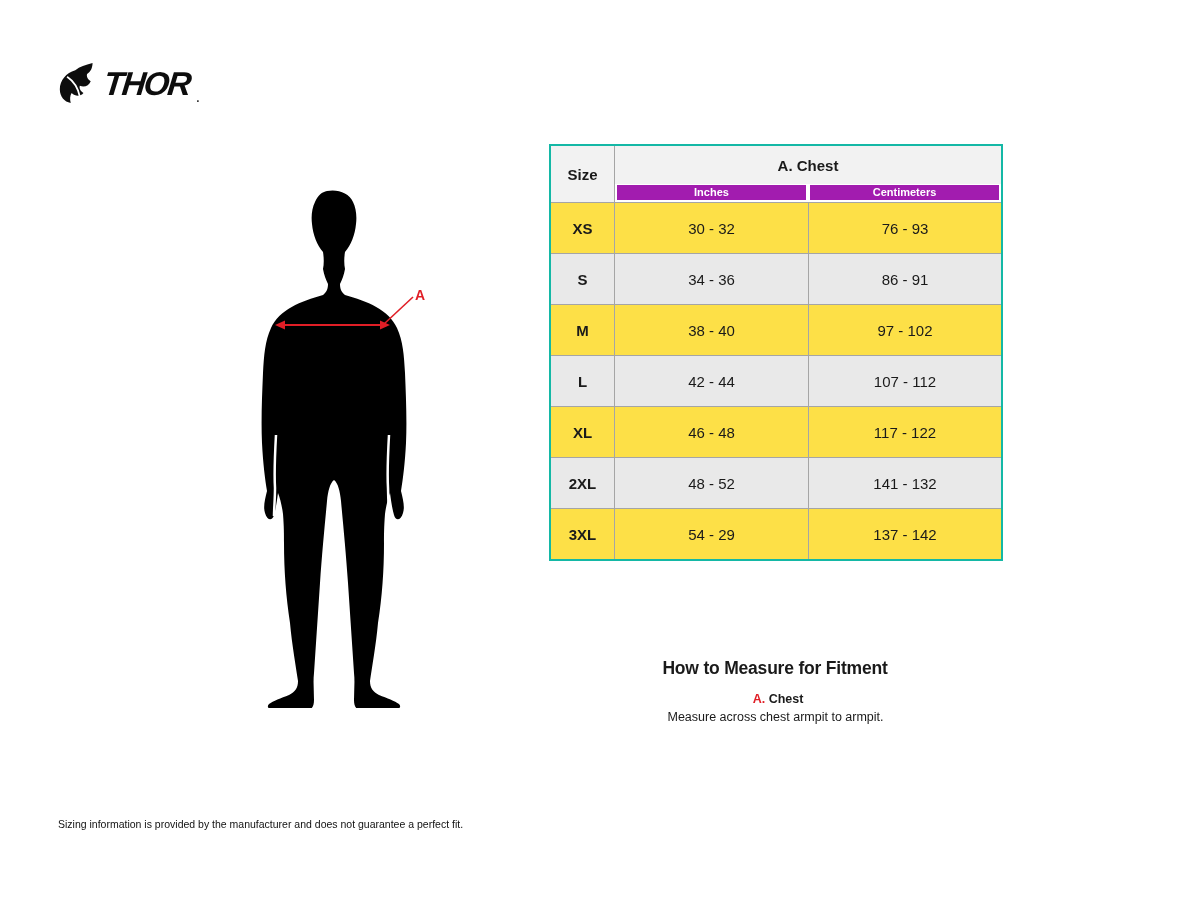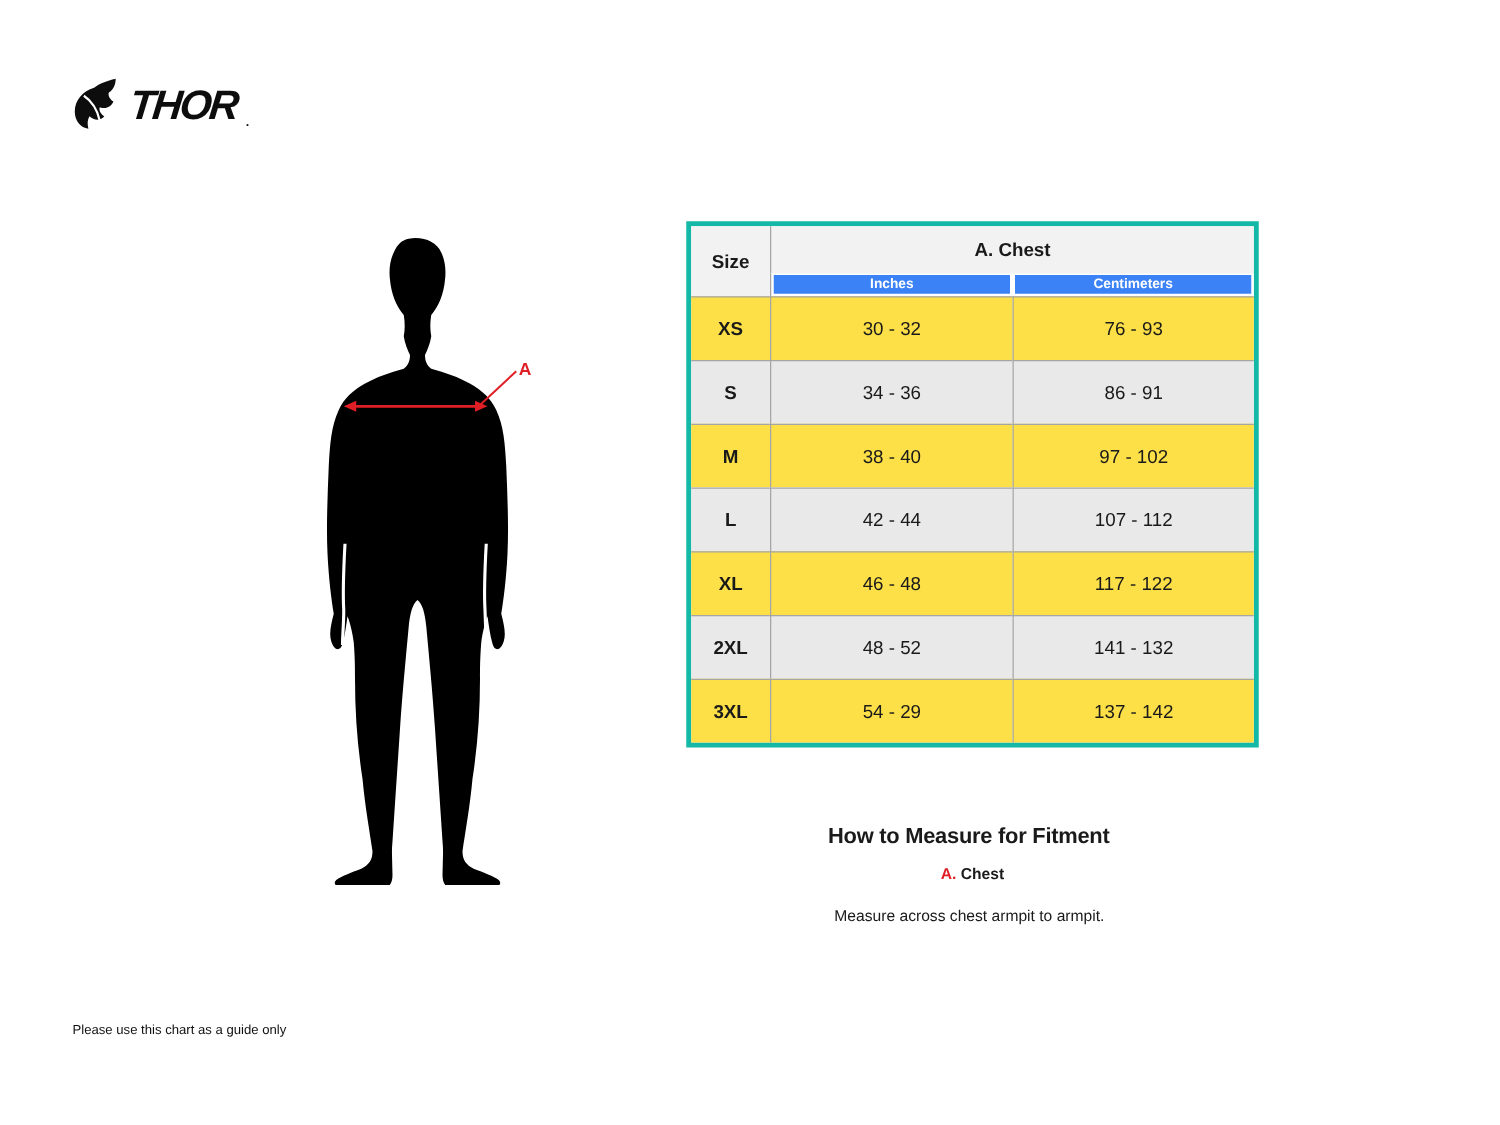--- a/index.html
+++ b/index.html
@@ -25,43 +25,42 @@
   .figure { position:absolute; left:250px; top:183px; width:180px; height:525px; }
   .figure svg { width:100%; height:100%; display:block; }
 
   
   .right-col { position:absolute; left:549px; top:144px; width:452px; }
   .chart-title { font-size:17.5px; font-weight:bold; color:#1a1a1a; letter-spacing:-0.2px; margin-bottom:21px; }
 
   table.size-table {
     width:450px; table-layout:fixed;
     border-collapse:separate; border-spacing:0;
-    border:4px solid #14b8a6;
-    margin-top:33px;
+    border:2px solid #14b8a6;
   }
   .size-table th, .size-table td { font-size:15px; text-align:center; vertical-align:middle; }
   .bl { border-left:1.5px solid #a5a5a5; }
   .bt { border-top:1.5px solid #a5a5a5; }
   th.size-head { background:#f2f2f2; font-weight:bold; }
   th.group-head { background:#f2f2f2; font-weight:bold; height:38px; }
   td.bar-cell { background:#ffffff; padding:1px 2px 2px 2px; height:18px; vertical-align:top; }
   td.bar-cell .bar {
-    background:#3b82f6; color:#ffffff; height:15px; line-height:15px;
+    background:#a21caf; color:#ffffff; height:15px; line-height:15px;
     font-size:11px; font-weight:bold; 
   }
   td.data { height:51px; background:#fde047; }
   tr.alt td.data { background:#e9e9e9; }
   td.size-label { font-weight:bold; }
 
   
   .how-to { position:absolute; left:549px; top:658px; width:452px;text-align:center; }
   .how-to h2 { font-size:17.5px; font-weight:bold; letter-spacing:-0.2px; }
   .measure-item { margin-top:13px; margin-left:6px; font-size:12.5px; font-weight:bold; }
   .measure-item .key { color:#e01e26; }
-  .measure-desc { margin-top:20px; margin-left:1px; font-size:12.5px; font-weight:normal; }
+  .measure-desc { margin-top:4px; margin-left:1px; font-size:12.5px; font-weight:normal; }
 
   
   .footer { position:absolute; left:58px; top:817px; font-size:10.5px; line-height:1.5; color:#111; }
 </style>
 </head>
 <body>
 
 <div class="logo">
   <svg class="logo-mark" viewBox="0 0 44 46" aria-hidden="true">
     <path fill="#0d0d0d" d="M38,1 C30,3 24,5 19,9 C9,12 2,20 2,30 C2,38 7,44 14,45
@@ -178,14 +177,14 @@
 <div class="how-to">
   <h2>How to Measure for Fitment</h2>
   <div class="measure-item">
     <span class="key">A.</span>
     <span>Chest</span>
   </div>
   <div class="measure-desc">Measure across chest armpit to armpit.</div>
 </div>
 
 <div class="footer">
-  <div>Please use this chart as a guide only</div>
+  <div>Sizing information is provided by the manufacturer and does not guarantee a perfect fit.</div>
 </div>
 
 </body></html>

